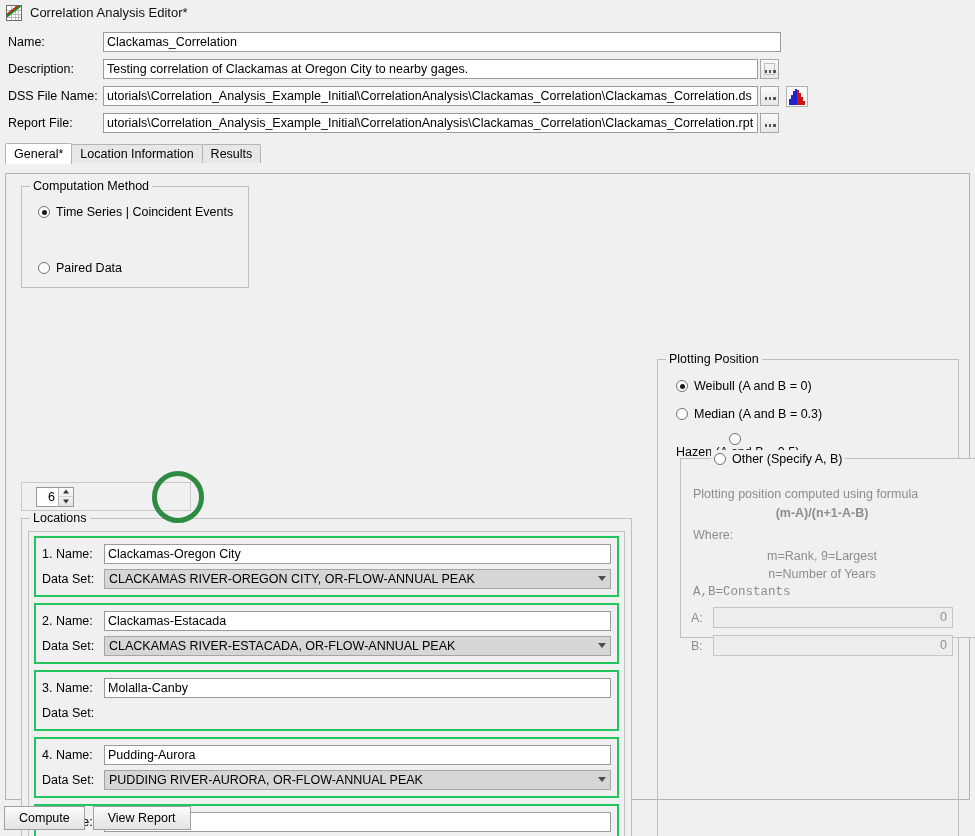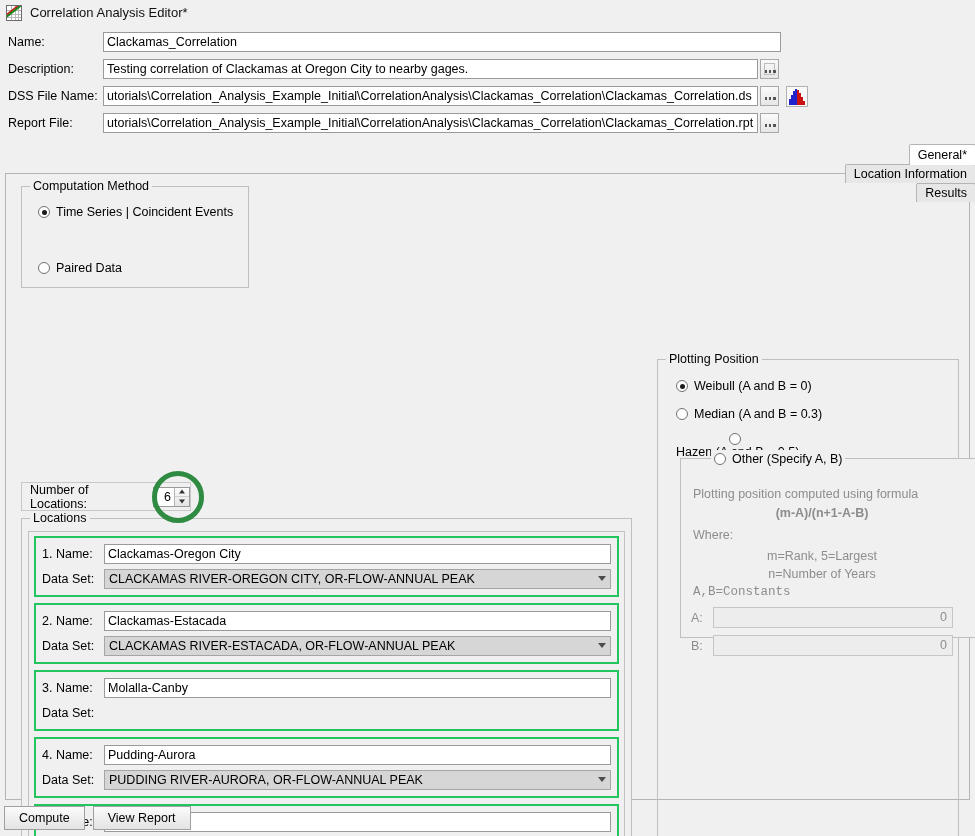--- a/index.html
+++ b/index.html
@@ -118,21 +118,20 @@
   }
 
   
   #tabbar {
     height: 20px;
     margin: 2px 0 0 5px;
     display: flex;
     align-items: flex-end;
     position: relative;
     z-index: 3;
-    flex-direction: column;
   }
   .tab {
     height: 19px;
     line-height: 18px;
     padding: 0 8px;
     box-sizing: border-box;
     border: 1px solid #b4b4b4;
     border-bottom: none;
     background: #e7e7e7;
     font-size: 12.5px;
@@ -493,21 +492,20 @@
       <span class="rdot on"></span>
       <span>Time Series | Coincident Events</span>
     </div>
     <div class="radio" style="position:absolute;left:16px;top:72px;">
       <span class="rdot"></span>
       <span>Paired Data</span>
     </div>
   </div>
 
   <div id="numloc-box">
-    <span id="numloc-label">Number of Locations:</span>
     <div id="spinner">
       <span class="val">6</span>
       <div class="arrows">
         <div>
             <span class="caret-up"></span>
           </div>
         <div>
             <span class="caret-dn"></span>
           </div>
       </div>
@@ -610,21 +608,21 @@
 
     <div class="group" id="other-group">
       <div id="other-radio" class="radio">
         <span class="rdot"></span>
         <span>Other (Specify A, B)</span>
       </div>
 
       <div id="formula-line" class="gray-txt">Plotting position computed using formula</div>
       <div id="formula-bold" class="gray-txt">(m-A)/(n+1-A-B)</div>
       <div id="where-lbl" class="gray-txt">Where:</div>
-      <div id="where-1" class="gray-txt">m=Rank, 5=Largest</div>
+      <div id="where-1" class="gray-txt">m=Rank, 9=Largest</div>
       <div id="where-2" class="gray-txt">n=Number of Years</div>
       <div id="where-3" class="gray-txt">A,B=Constants</div>
 
       <div class="ab-row" id="ab-a">
         <span class="ab-lbl">A:</span>
         <div class="ab-field">0</div>
       </div>
       <div class="ab-row" id="ab-b">
         <span class="ab-lbl">B:</span>
         <div class="ab-field">0</div>

